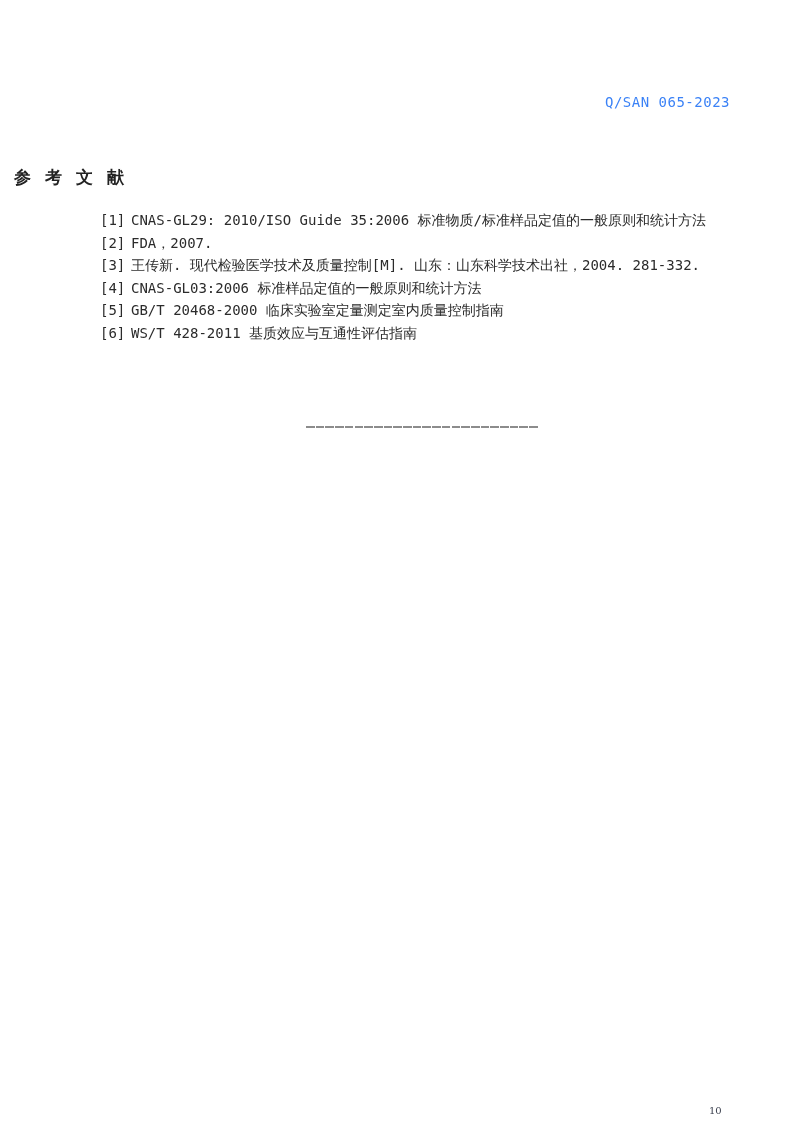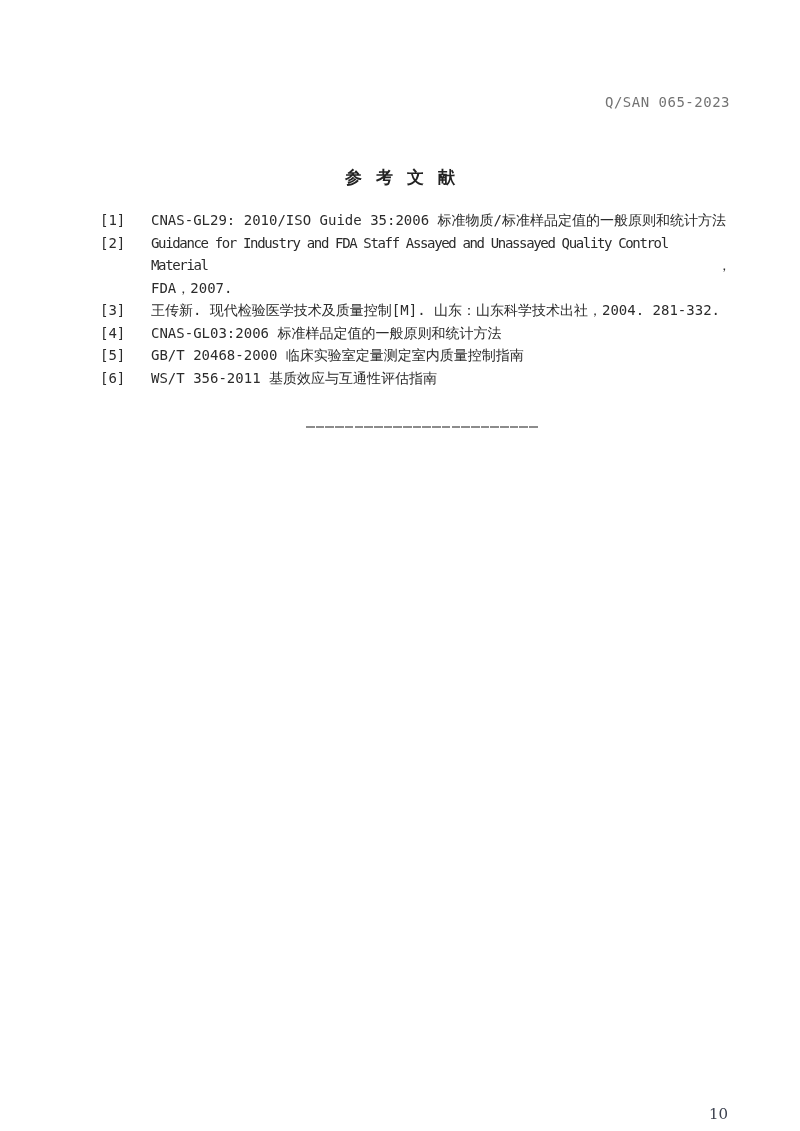--- a/index.html
+++ b/index.html
@@ -15,30 +15,29 @@
     font-family: "DejaVu Sans Mono", monospace;
     color: #2b2b2b;
     overflow: hidden;
   }
   .doc-number {
     position: absolute;
     top: 94px;
     right: 70px;
     font-size: 14px;
     letter-spacing: 0.5px;
-    color: #737373;
+    color: #3b82f6;
     white-space: nowrap;
   }
   .title {
     position: absolute;
     top: 166px;
     left: 0;
     width: 100%;
     margin: 0;
-    text-align: center;
     font-size: 17px;
     font-weight: bold;
     letter-spacing: 14px;
     text-indent: 14px;
     color: #222222;
   }
   .refs {
     position: absolute;
     top: 209px;
     left: 100px;
@@ -50,21 +49,20 @@
     display: flex;
     align-items: flex-start;
   }
   .ref-num {
     flex: 0 0 31px;
     white-space: nowrap;
   }
   .ref-body {
     flex: 1;
     min-width: 0;
-    margin-left: 20px;
   }
   .ref-line {
     display: block;
   }
   .ref-line.justified {
     text-align-last: justify;
     letter-spacing: -1.35px;
   }
   .separator-line {
     position: absolute;
@@ -72,21 +70,21 @@
     left: 306px;
     width: 233px;
     height: 2px;
     background: repeating-linear-gradient(90deg, #8c8c8c 0px, #8c8c8c 8.6px, #ffffff 8.6px, #ffffff 9.7px);
   }
   .page-number {
     position: absolute;
     top: 1105px;
     left: 709px;
     font-family: "DejaVu Serif", serif;
-    font-size: 15px;
+    font-size: 10px;
     color: #3d4250;
   }
 </style>
 </head>
 <body>
 
 <div class="page">
 
   <div class="doc-number">Q/SAN 065-2023</div>
 
@@ -97,21 +95,20 @@
     <div class="ref">
       <span class="ref-num">[1]</span>
       <span class="ref-body">
         <span class="ref-line">CNAS-GL29: 2010/ISO Guide 35:2006 标准物质/标准样品定值的一般原则和统计方法</span>
       </span>
     </div>
 
     <div class="ref">
       <span class="ref-num">[2]</span>
       <span class="ref-body">
-        <span class="ref-line justified">Guidance for Industry and FDA Staff Assayed and Unassayed Quality Control Material，</span>
         <span class="ref-line">FDA，2007.</span>
       </span>
     </div>
 
     <div class="ref">
       <span class="ref-num">[3]</span>
       <span class="ref-body">
         <span class="ref-line">王传新. 现代检验医学技术及质量控制[M]. 山东：山东科学技术出社，2004. 281-332.</span>
       </span>
     </div>
@@ -126,21 +123,21 @@
     <div class="ref">
       <span class="ref-num">[5]</span>
       <span class="ref-body">
         <span class="ref-line">GB/T 20468-2000 临床实验室定量测定室内质量控制指南</span>
       </span>
     </div>
 
     <div class="ref">
       <span class="ref-num">[6]</span>
       <span class="ref-body">
-        <span class="ref-line">WS/T 356-2011 基质效应与互通性评估指南</span>
+        <span class="ref-line">WS/T 428-2011 基质效应与互通性评估指南</span>
       </span>
     </div>
 
   </div>
 
   <div class="separator-line"></div>
 
   <div class="page-number">10</div>
 
 </div>

